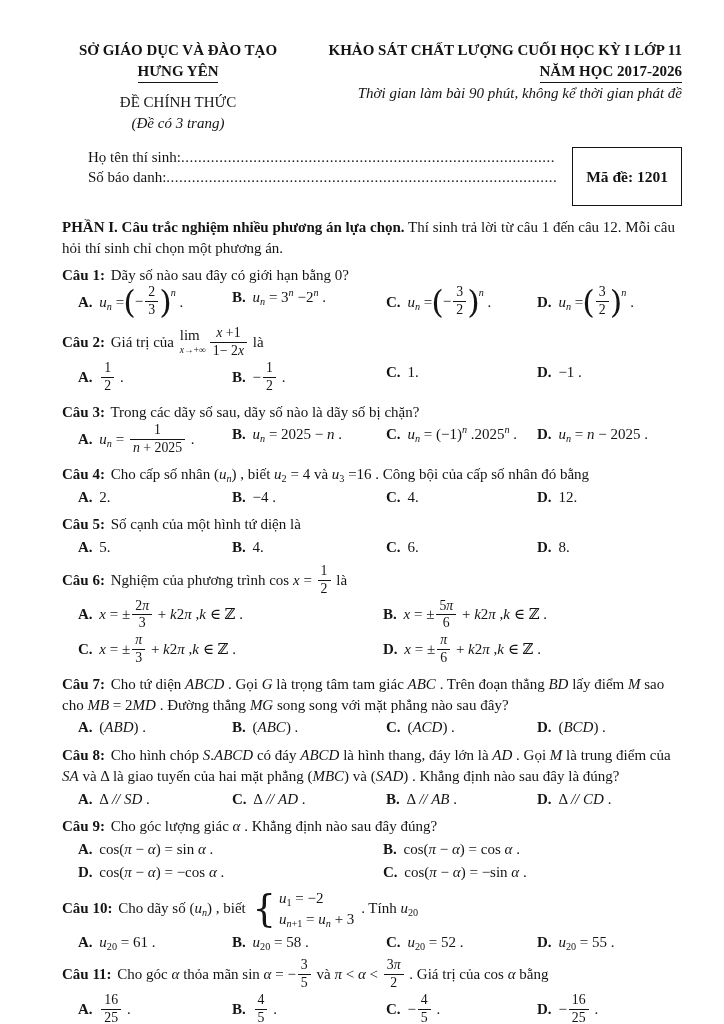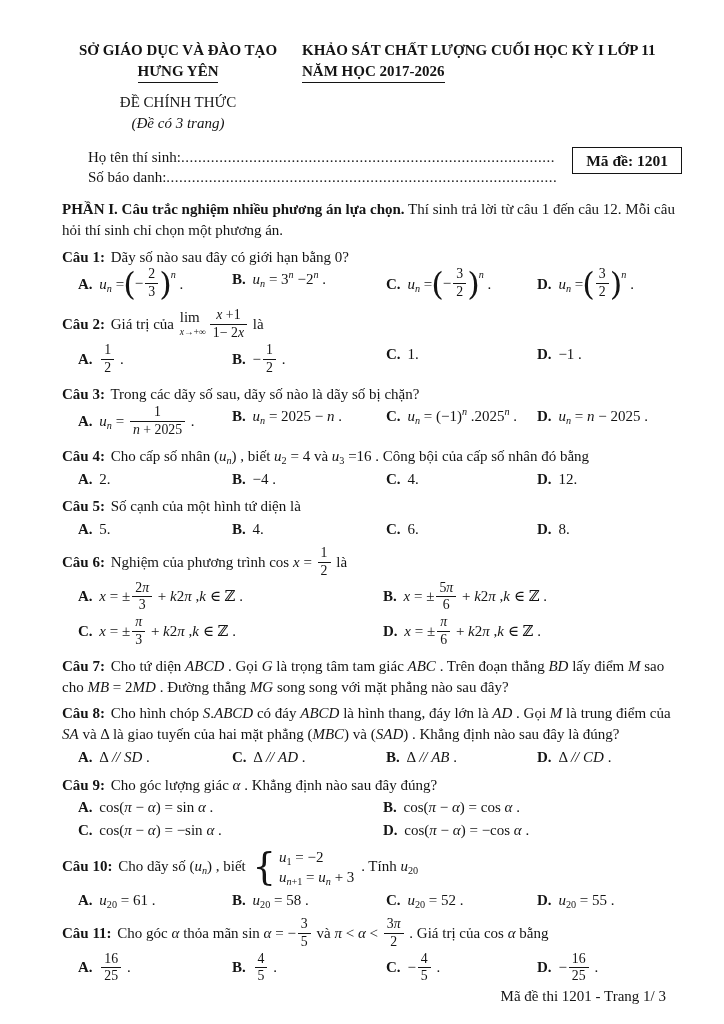--- a/index.html
+++ b/index.html
@@ -5,30 +5,30 @@
   *{margin:0;padding:0;box-sizing:border-box}
   html,body{width:724px;height:1024px;overflow:hidden;background:#fff}
   body{font-family:"Liberation Serif","DejaVu Serif",serif;font-size:15px;color:#141414;line-height:1.38}
   .page{width:724px;height:796px;padding:40px 42px 16px 62px;display:flex;flex-direction:column}
   b,.b{font-weight:bold}
   .it{font-style:italic}
   .u{border-bottom:1.4px solid #141414;padding-bottom:1px;display:inline-block}
   
   .hdr{display:flex;align-items:flex-start}
   .hdr-left{width:232px;text-align:center;flex-shrink:0}
-  .hdr-right{flex:1;text-align:left;padding-left:8px}
+  .hdr-right{flex:1;text-align:right;padding-left:8px}
   .gap-sm{margin-top:9px}
   .mon{font-size:16px}
   .mon .big{font-size:18px}
   
   .info{display:flex;align-items:flex-start;margin-top:13px}
   .info-lines{flex:1;margin-left:26px;margin-right:16px;min-width:0}
   .iline{display:flex;white-space:nowrap;overflow:hidden}
   .iline .dots{flex:1;overflow:hidden;color:#222;letter-spacing:.5px}
-  .code-box{border:1.4px solid #141414;padding:2px 13px;font-weight:bold;font-size:15.5px;flex-shrink:0}
+  .code-box{border:1.4px solid #141414;padding:18px 13px;font-weight:bold;font-size:15.5px;flex-shrink:0}
   
   .part{margin-top:11px}
   
   .q{margin-top:6px}
   .stem{margin-top:1px}
   .qlabel{margin-right:2px}
   .opts{display:grid;padding-left:16px;margin-top:1px}
   .cols4{grid-template-columns:1.02fr 1.02fr 1fr .96fr}
   .cols2{grid-template-columns:1.02fr 1fr}
   .opt{padding:1px 2px 1px 0}
@@ -60,20 +60,21 @@
   <header class="hdr">
     <div class="hdr-left">
       <div class="b">SỞ GIÁO DỤC VÀ ĐÀO TẠO</div>
       <div class="b"><span class="u">HƯNG YÊN</span></div>
       <div class="gap-sm">ĐỀ CHÍNH THỨC</div>
       <div class="it">(Đề có 3 trang)</div>
     </div>
     <div class="hdr-right">
       <div class="b">KHẢO SÁT CHẤT LƯỢNG CUỐI HỌC KỲ I LỚP 11</div>
       <div class="b"><span class="u">NĂM HỌC 2017-2026</span></div>
+      <div class="it">Thời gian làm bài 90 phút, không kể thời gian phát đề</div>
     </div>
   </header>
 
   <div class="info">
     <div class="info-lines">
       <div class="iline">
         <span>Họ tên thí sinh:</span>
           <span class="dots">............................................................................................................................................................................</span>
       </div>
       <div class="iline">
@@ -187,37 +188,43 @@
                 <span class="mden">3</span>
               </span> + <span class="mit">k</span>2<span class="mit">π</span> ,<span class="mit">k</span> ∈ ℤ .</span></div>
           <div class="opt"><b class="olabel">D.</b> <span class="math"><span class="mit">x</span> = ±<span class="mfrac">
                 <span class="mnum"><span class="mit">π</span></span>
                 <span class="mden">6</span>
               </span> + <span class="mit">k</span>2<span class="mit">π</span> ,<span class="mit">k</span> ∈ ℤ .</span></div>
         </div>
       </div>
       <div class="q">
         <div class="stem"><b class="qlabel">Câu 7:</b> <span class="math">Cho tứ diện <span class="mit">ABCD</span> . Gọi <span class="mit">G</span> là trọng tâm tam giác <span class="mit">ABC</span> . Trên đoạn thẳng <span class="mit">BD</span> lấy điểm <span class="mit">M</span> sao cho <span class="mit">MB</span> = 2<span class="mit">MD</span> . Đường thẳng <span class="mit">MG</span> song song với mặt phẳng nào sau đây?</span></div>
+        <div class="opts cols4">
+          <div class="opt"><b class="olabel">A.</b> <span class="math">(<span class="mit">ABD</span>) .</span></div>
+          <div class="opt"><b class="olabel">B.</b> <span class="math">(<span class="mit">ABC</span>) .</span></div>
+          <div class="opt"><b class="olabel">C.</b> <span class="math">(<span class="mit">ACD</span>) .</span></div>
+          <div class="opt"><b class="olabel">D.</b> <span class="math">(<span class="mit">BCD</span>) .</span></div>
+        </div>
       </div>
       <div class="q">
         <div class="stem"><b class="qlabel">Câu 8:</b> <span class="math">Cho hình chóp <span class="mit">S</span>.<span class="mit">ABCD</span> có đáy <span class="mit">ABCD</span> là hình thang, đáy lớn là <span class="mit">AD</span> . Gọi <span class="mit">M</span> là trung điểm của <span class="mit">SA</span> và Δ là giao tuyến của hai mặt phẳng (<span class="mit">MBC</span>) và (<span class="mit">SAD</span>) . Khẳng định nào sau đây là đúng?</span></div>
         <div class="opts cols4">
           <div class="opt"><b class="olabel">A.</b> <span class="math">Δ <span class="mit">// SD</span> .</span></div>
           <div class="opt"><b class="olabel">C.</b> <span class="math">Δ <span class="mit">// AD</span> .</span></div>
           <div class="opt"><b class="olabel">B.</b> <span class="math">Δ <span class="mit">// AB</span> .</span></div>
           <div class="opt"><b class="olabel">D.</b> <span class="math">Δ <span class="mit">// CD</span> .</span></div>
         </div>
       </div>
       <div class="q">
         <div class="stem"><b class="qlabel">Câu 9:</b> <span class="math">Cho góc lượng giác <span class="mit">α</span> . Khẳng định nào sau đây đúng?</span></div>
         <div class="opts cols2">
           <div class="opt"><b class="olabel">A.</b> <span class="math">cos(<span class="mit">π</span> − <span class="mit">α</span>) = sin <span class="mit">α</span> .</span></div>
           <div class="opt"><b class="olabel">B.</b> <span class="math">cos(<span class="mit">π</span> − <span class="mit">α</span>) = cos <span class="mit">α</span> .</span></div>
+          <div class="opt"><b class="olabel">D.</b> <span class="math">cos(<span class="mit">π</span> − <span class="mit">α</span>) = −cos <span class="mit">α</span> .</span></div>
           <div class="opt"><b class="olabel">C.</b> <span class="math">cos(<span class="mit">π</span> − <span class="mit">α</span>) = −sin <span class="mit">α</span> .</span></div>
-          <div class="opt"><b class="olabel">D.</b> <span class="math">cos(<span class="mit">π</span> − <span class="mit">α</span>) = −cos <span class="mit">α</span> .</span></div>
         </div>
       </div>
       <div class="q">
         <div class="stem"><b class="qlabel">Câu 10:</b> <span class="math">Cho dãy số (<span class="mit">u</span><sub class="msub"><span class="mit">n</span></sub>) , biết <span class="mcases">
               <span class="mbrace">{</span>
               <span class="mccol">
                 <span class="mcline"><span class="mit">u</span><sub class="msub">1</sub> = −2</span>
                 <span class="mcline"><span class="mit">u</span><sub class="msub"><span class="mit">n</span>+1</sub> = <span class="mit">u</span><sub class="msub"><span class="mit">n</span></sub> + 3</span>
               </span>
             </span> . Tính <span class="mit">u</span><sub class="msub">20</sub></span></div>

